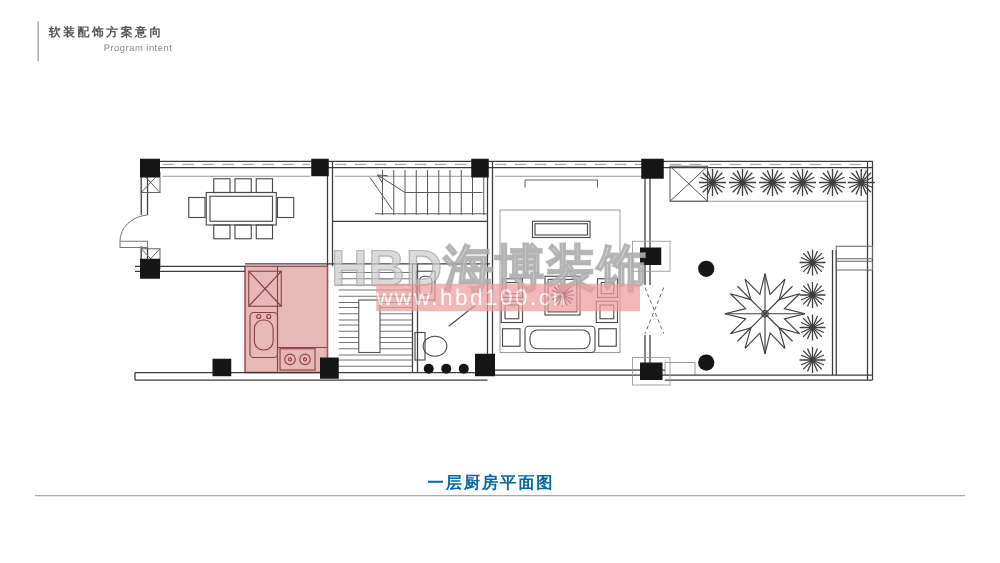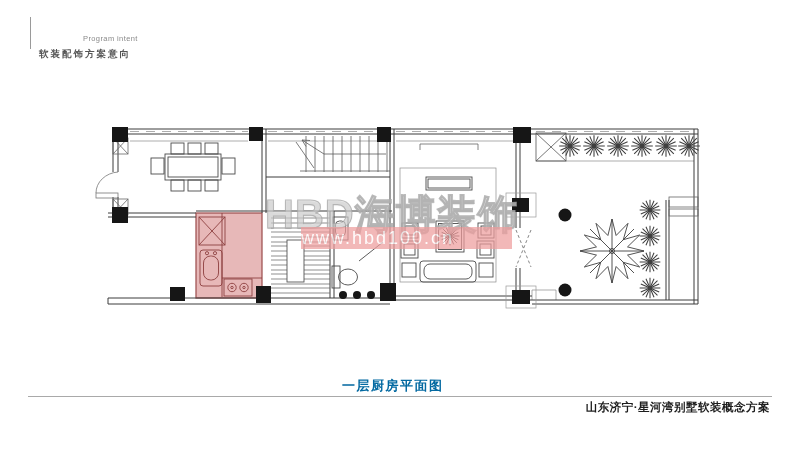--- a/index.html
+++ b/index.html
@@ -6,21 +6,21 @@
   body{
     width:800px;height:450px;position:relative;overflow:hidden;
     background:#ffffff;
     font-family:"Liberation Sans", sans-serif;
     -webkit-font-smoothing:antialiased;
   }
   .abs{position:absolute;}
 
   
   .header-rule{left:30px;top:17px;width:1px;height:32px;background:#9a9a9a;}
-  .header-cn{left:39px;top:20px;font-size:9.5px;letter-spacing:2px;color:#555;font-weight:700;margin-top:28px;}
+  .header-cn{left:39px;top:20px;font-size:9.5px;letter-spacing:2px;color:#555;font-weight:700;}
   .header-en{left:39px;top:34px;font-size:7.5px;letter-spacing:.4px;color:#8a8a8a;margin-left:44px;}
 
   
   .plan-svg{left:0;top:0;width:800px;height:450px;z-index:1;}
 
   
   .brand-watermark{
     left:265px;top:187px;z-index:2;white-space:nowrap;
     font-size:40px;font-weight:700;letter-spacing:1px;
     color:rgba(224,224,224,0.55);
@@ -256,14 +256,13 @@
 </svg>
 
 <div class="abs brand-watermark">HBD海博装饰</div>
 <div class="abs url-band">
   <span class="url-text">www.hbd100.cn</span>
 </div>
 
 <div class="abs plan-caption">一层厨房平面图</div>
 <div class="abs footer-line"></div>
 <div class="abs footer">
-  <div class="footer-cn">山东济宁·星河湾别墅软装概念方案</div>
 </div>
 
 </body></html>

